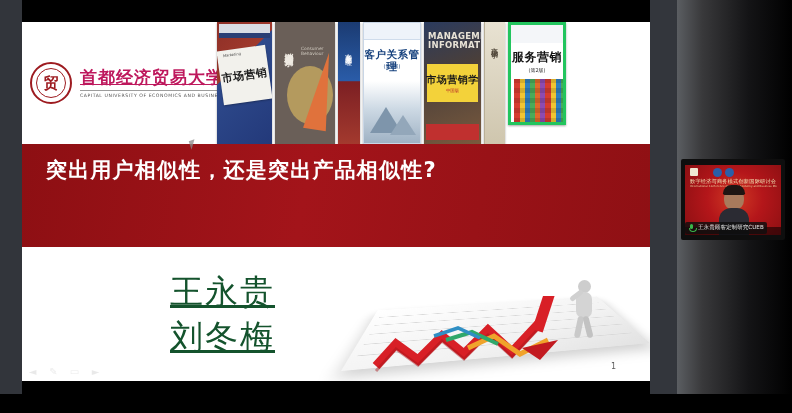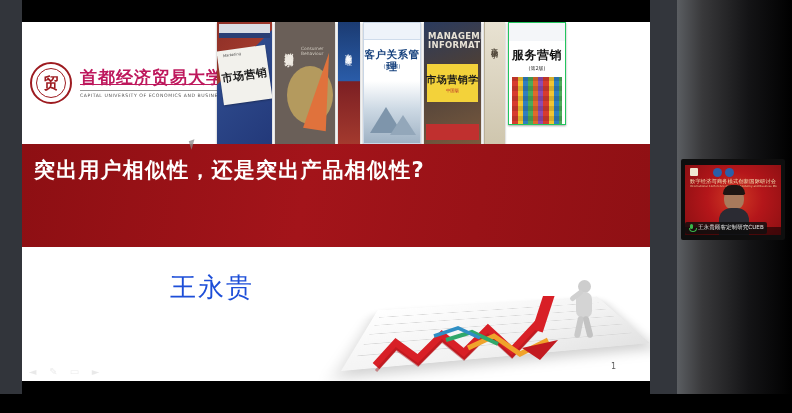--- a/index.html
+++ b/index.html
@@ -240,41 +240,41 @@
   .bk5 { width: 57px; height: 122px; background: linear-gradient(160deg,#2b3b5e 0%,#4a3f3a 40%,#7a5a3d 100%); }
   .bk5 .ylw { position:absolute; left:3px; top:42px; width:51px; height:38px; background:#f3d23a; }
   .bk5 .btitle { top:52px; color:#1a1a1a; font-size:10px; letter-spacing:.5px;}
   .bk5 .bsub { top:66px; color:#b6252a; font-size:4.4px;}
   .bk5 .mi { position:absolute; left:4px; top:10px; color:#e8e2d6; font-size:8.5px; font-weight:bold; letter-spacing:.3px; line-height:1.05; font-family:"DejaVu Sans",sans-serif;}
   .bk5 .strip { position:absolute; left:2px; bottom:4px; width:53px; height:16px; background:#c0302f; }
 
   .bk6 { width: 20px; height: 122px; background: linear-gradient(180deg,#e8e2d2 0%,#cfc6ae 100%); border-left:1px solid #b9af96;}
   .bk6 .spine { writing-mode: vertical-rl; position:absolute; left:4px; top:20px; color:#4a4034; font-size:7px; letter-spacing:1px; font-family:"DejaVu Sans",sans-serif;}
 
-  .bk7 { width: 58px; height: 103px; background: #ffffff; border:1px solid #22c55e; box-sizing:border-box;}
+  .bk7 { width: 58px; height: 103px; background: #ffffff; border:3px solid #22c55e; box-sizing:border-box;}
   .bk7 .tophdr { position:absolute; left:0; top:0; width:100%; height:18px; background:#f4f6f9;}
   .bk7 .btitle { top:26px; color:#121212; font-size:12px; letter-spacing:.5px;}
   .bk7 .bsub { top:42px; color:#333;}
   .bk7 .mosaic { position:absolute; left:3px; top:54px; width:50px; height:64px;
      background:
       repeating-linear-gradient(90deg,#d63b2e 0 6px,#f2c531 6px 11px,#2f7fbf 11px 16px,#4aab59 16px 21px,#e06a2b 21px 26px,#8e4bb0 26px 31px),
       repeating-linear-gradient(0deg,rgba(0,0,0,.12) 0 5px, rgba(255,255,255,.12) 5px 10px);
      background-blend-mode: multiply;
   }
 
   
   .red-band {
     position: absolute;
     left: 0; top: 122px;
     width: 628px; height: 103px;
     background: linear-gradient(100deg,#8d0f13 0%,#a3141a 45%,#8f1014 100%);
   }
   .title-main {
     position: absolute;
-    left: 12px; top: 12px;
+    left: 24px; top: 12px;
     color: #ffffff;
     font-size: 21px;
     font-weight: bold;
     letter-spacing: 1.2px;
     white-space: nowrap;
     font-family: "DejaVu Sans", sans-serif;
   }
   .title-sub {
     position: absolute;
     left: 28px; top: 52px;
@@ -283,25 +283,26 @@
     font-weight: bold;
     letter-spacing: 1px;
     white-space: nowrap;
     font-family: "DejaVu Sans", sans-serif;
   }
 
   
   .authors {
     position: absolute;
     left: 148px; top: 248px;
-    color: #1d4ed8;
-    font-size: 26px;
+    color: #14532d;
+    font-size: 33px;
     line-height: 1.35;
     letter-spacing: 2px;
     font-family: "DejaVu Sans", sans-serif;
+    text-decoration: underline;
   }
 
   
   .graphic {
     position: absolute;
     left: 328px; top: 222px;
     width: 300px; height: 137px;
   }
   .paper {
     position: absolute;
@@ -522,20 +523,21 @@
 
       </div>
     </div>
 
     <div class="red-band">
       <div class="title-main">突出用户相似性，还是突出产品相似性?</div>
     </div>
 
     <div class="authors">
       <div>王永贵</div>
+      <div>刘冬梅</div>
     </div>
 
     <div class="graphic">
       <div class="paper">
         <div class="ln" style="top:16px"></div>
         <div class="ln" style="top:32px"></div>
         <div class="ln" style="top:48px"></div>
         <div class="ln" style="top:64px"></div>
         <div class="ln" style="top:80px"></div>
       </div>

